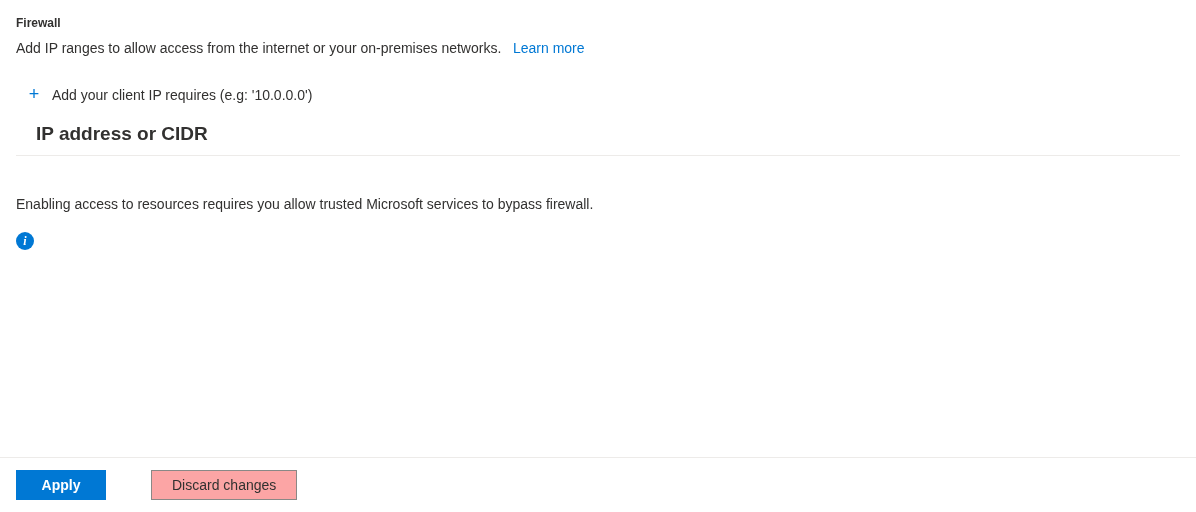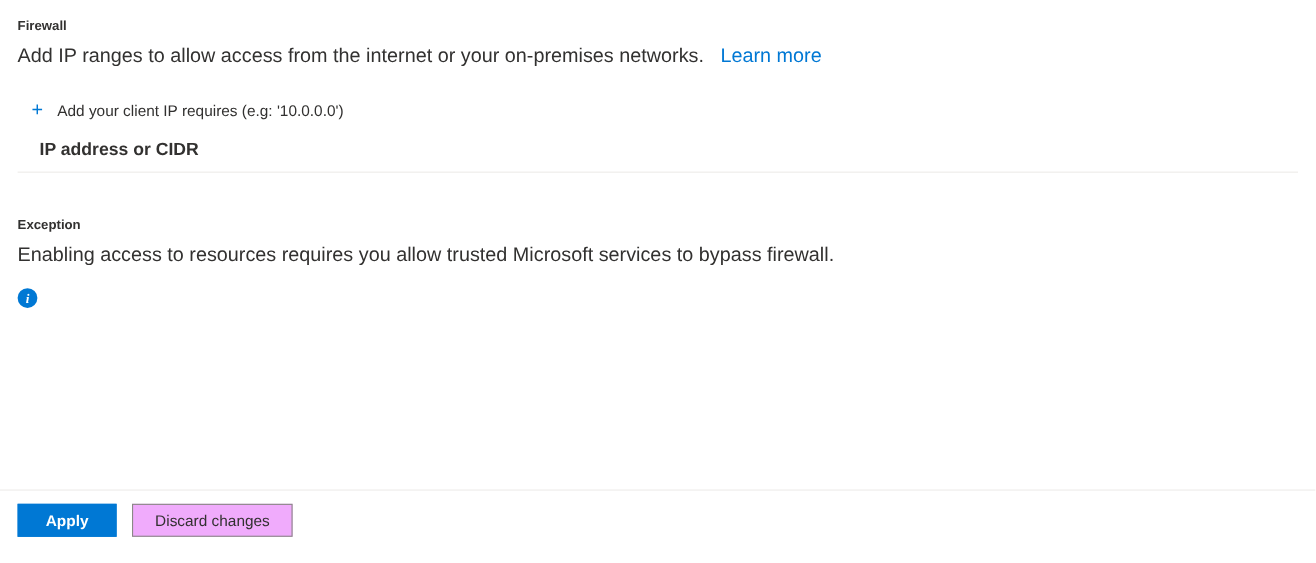--- a/index.html
+++ b/index.html
@@ -17,21 +17,21 @@
       padding: 16px;
       position: relative;
     }
     .section-heading {
       font-size: 12px;
       font-weight: 600;
       color: #323130;
       margin-bottom: 10px;
     }
     .description-text {
-      font-size: 18px;
+      font-size: 14px;
       color: #323130;
       margin-bottom: 20px;
     }
     .link {
       color: #0078d4;
       text-decoration: none;
       cursor: pointer;
     }
     .add-ip-row {
       display: flex;
@@ -41,21 +41,21 @@
       cursor: pointer;
     }
     .plus-icon {
       color: #0078d4;
       font-size: 18px;
       font-weight: 300;
       width: 16px;
       text-align: center;
     }
     .column-header {
-      font-size: 16px;
+      font-size: 19px;
       font-weight: 600;
       color: #323130;
       padding: 10px 20px 10px 20px;
       border-bottom: 1px solid #edebe9;
     }
     .exception-section {
       margin-top: 40px;
     }
     .highlight-box {
       border: 3px solid #e81123;
@@ -97,21 +97,21 @@
       font-weight: bold;
       font-size: 12px;
       font-family: Georgia, serif;
       font-style: italic;
       flex-shrink: 0;
     }
     .footer-bar {
       position: absolute;
       left: 0;
       right: 0;
-      bottom: 12px;
+      bottom: 0;
       border-top: 1px solid #edebe9;
       padding: 12px 16px;
       display: flex;
       gap: 14px;
     }
     .btn {
       font-family: inherit;
       font-size: 14px;
       padding: 6px 20px;
       border: 1px solid #8a8886;
@@ -120,21 +120,22 @@
       min-width: 90px;
     }
     .btn-primary {
       background: #0078d4;
       color: #ffffff;
       border-color: #0078d4;
       font-weight: 600;
     }
     .btn-secondary {
       color: #323130;
-      background: #f0abfc;
+      background: #fca5a5;
+      margin-left: 31px;
     }
   </style>
 </head>
 <body>
 
 <div>
   <h2 class="section-heading">Firewall</h2>
   <p class="description-text">
     <span>Add IP ranges to allow access from the internet or your on-premises networks.</span>
     &nbsp;
@@ -143,21 +144,20 @@
 
   <div class="add-ip-row">
     <span class="plus-icon">+</span>
     <span>Add your client IP requires (e.g: '10.0.0.0')</span>
   </div>
 
   <div class="column-header">IP address or CIDR</div>
 </div>
 
 <div class="exception-section">
-  <h2 class="section-heading">Exception</h2>
   <p class="description-text">Enabling access to resources requires you allow trusted Microsoft services to bypass firewall.</p>
 
 
   <div class="info-row">
     <div class="info-icon">i</div>
   </div>
 </div>
 
 <div class="footer-bar">
   <button class="btn btn-primary">Apply</button>

